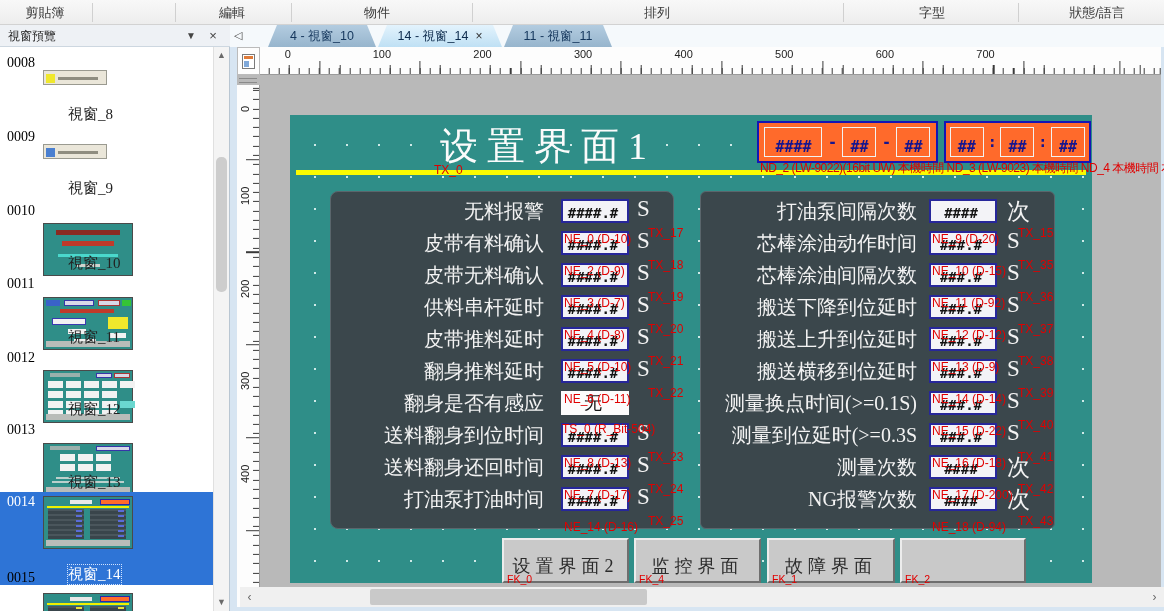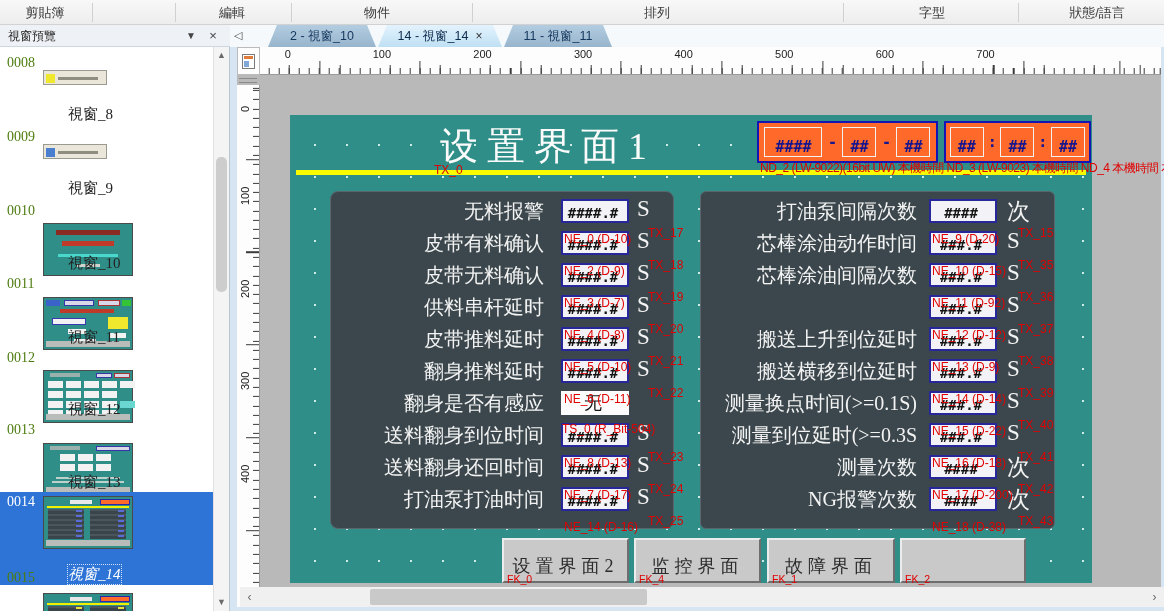--- a/index.html
+++ b/index.html
@@ -16,24 +16,24 @@
 
   
   #sidebar { position:absolute; left:0; top:25px; width:230px; height:586px; background:#ffffff;
     border-right:1px solid #b9c6d2; }
   #sidebar-header { position:absolute; left:0; top:0; width:230px; height:22px; background:#eef1f5;
     border-bottom:1px solid #cdd7e0; font-size:12px; color:#222; line-height:22px; }
   #sidebar-header .t { padding-left:8px; }
   #sidebar-header .hdr-ico { position:absolute; top:0; width:18px; text-align:center; color:#444; font-size:10px; cursor:pointer; }
   .sb-item { position:absolute; left:0; width:213px; }
   .sb-item.selected { background:#2e74d6; }
-  .sb-num { position:absolute; left:7px; top:2px; font:14px "Liberation Serif", serif; color:#4d7c0f; }
+  .sb-num { position:absolute; left:7px; top:2px; font:14px "Liberation Serif", serif; color:#000000; }
   .sb-item.selected .sb-num { color:#fff; }
   .sb-name { position:absolute; left:68px; bottom:1px; font:15px "Liberation Serif", serif; color:#222; white-space:nowrap; }
-  .sb-item.selected .sb-name { color:#fff; outline:1px dotted #cfe2ff;font-style:italic; }
+  .sb-item.selected .sb-name { color:#fff; outline:1px dotted #cfe2ff; }
   .thumb { position:absolute; left:43px; }
   .th-strip { width:64px; height:15px; top:17px; background:#eae6d9; border:1px solid #9a9a90; }
   .th-strip .chip { position:absolute; left:2px; top:3px; width:9px; height:9px; }
   .th-strip .dash { position:absolute; left:14px; top:6px; width:40px; height:3px; background:#8f8d80; }
   .th-screen { width:90px; height:53px; top:20px; background:#2f8e88; border:1px solid #4a4a4a; }
   .th-footer { position:absolute; left:2px; bottom:2px; right:2px; height:6px; background:#b9bcb9; }
   .th-bar { position:absolute; }
   .mini-panel { position:absolute; top:12px; width:36px; height:30px; background:#39454b;
     background-image:repeating-linear-gradient(#4a565c 0 2px, #39454b 2px 5px); }
   .mini-panel .mcol { position:absolute; right:2px; top:1px; width:6px; bottom:1px;
@@ -305,21 +305,21 @@
     <div id="sb-scroll">
       <span class="sc-arrow" style="top:0">▲</span>
       <span class="sc-arrow" style="bottom:0">▼</span>
       <div id="sb-thumbbar"></div>
     </div>
   </div>
 
   <div id="tabbar">
     <span id="tab-nav">◁</span>
     <div class="tab" style="left:38px; width:108px">
-      <span>2 - 視窗_10</span>
+      <span>4 - 視窗_10</span>
     </div>
     <div class="tab active" style="left:148px; width:124px">
       <span>14 - 視窗_14</span><span class="x">×</span>
     </div>
     <div class="tab" style="left:274px; width:108px">
       <span>11 - 視窗_11</span>
     </div>
   </div>
 
   <div id="canvas">
@@ -477,20 +477,21 @@
         </div>
         <div class="prow">
           <span class="plbl">芯棒涂油间隔次数</span>
           <span class="vbox">
               <span class="ann red-ann">NE_11 (D-92)</span>
               <span class="val">###.#</span>
             </span>
           <span class="unit"><span>S</span><span class="uann red-ann">TX_36</span></span>
         </div>
         <div class="prow">
+          <span class="plbl">搬送下降到位延时</span>
           <span class="vbox">
               <span class="ann red-ann">NE_12 (D-12)</span>
               <span class="val">###.#</span>
             </span>
           <span class="unit"><span>S</span><span class="uann red-ann">TX_37</span></span>
         </div>
         <div class="prow">
           <span class="plbl">搬送上升到位延时</span>
           <span class="vbox">
               <span class="ann red-ann">NE_13 (D-9)</span>
@@ -526,21 +527,21 @@
           <span class="plbl">测量次数</span>
           <span class="vbox">
               <span class="ann red-ann">NE_17 (D-200)</span>
               <span class="val">####</span>
             </span>
           <span class="unit"><span>次</span><span class="uann red-ann">TX_42</span></span>
         </div>
         <div class="prow">
           <span class="plbl">NG报警次数</span>
           <span class="vbox">
-              <span class="ann red-ann">NE_18 (D-38)</span>
+              <span class="ann red-ann">NE_18 (D-94)</span>
               <span class="val">####</span>
             </span>
           <span class="unit"><span>次</span><span class="uann red-ann">TX_43</span></span>
         </div>
       </div>
 
       <div class="fk-btn" style="left:212px; width:127px">
         <span class="fk-tag red-ann">FK_0</span>
         <span class="fk-label">设置界面2</span>
       </div>

